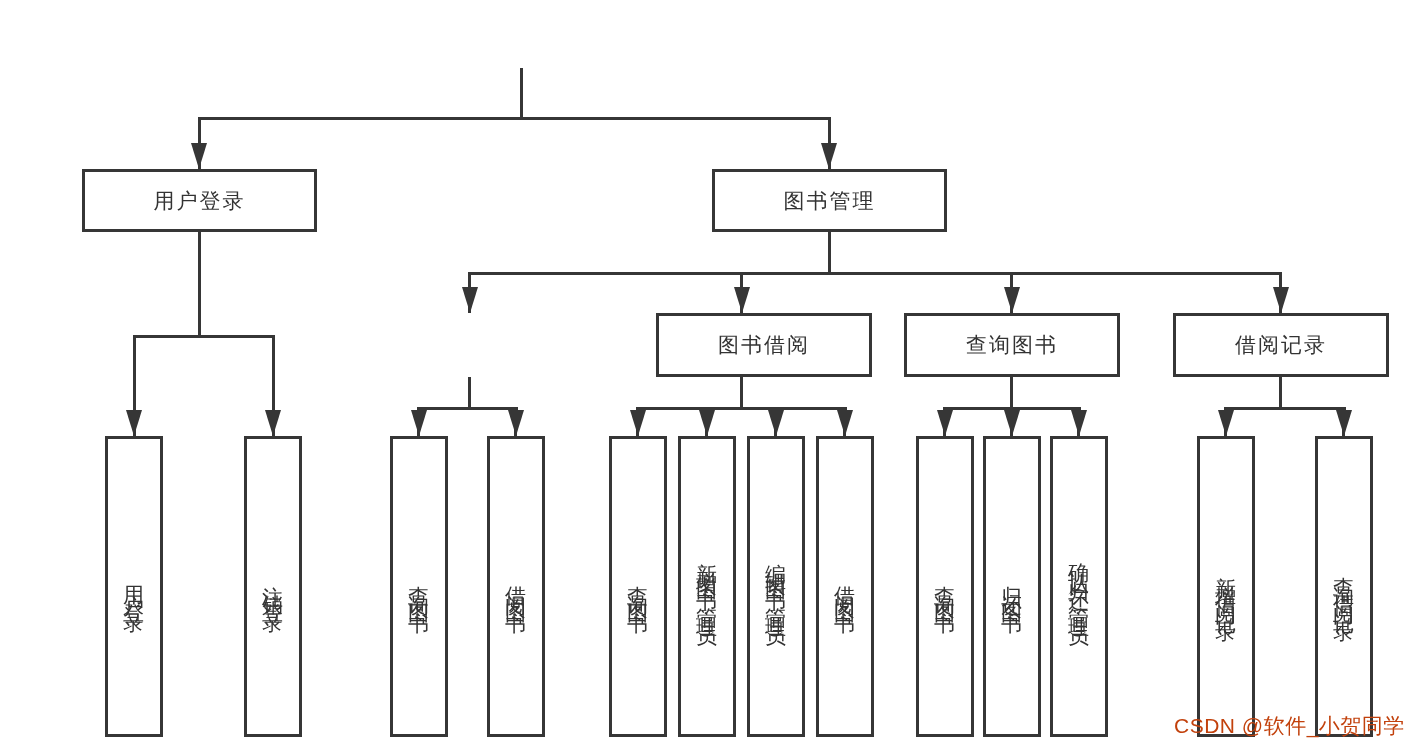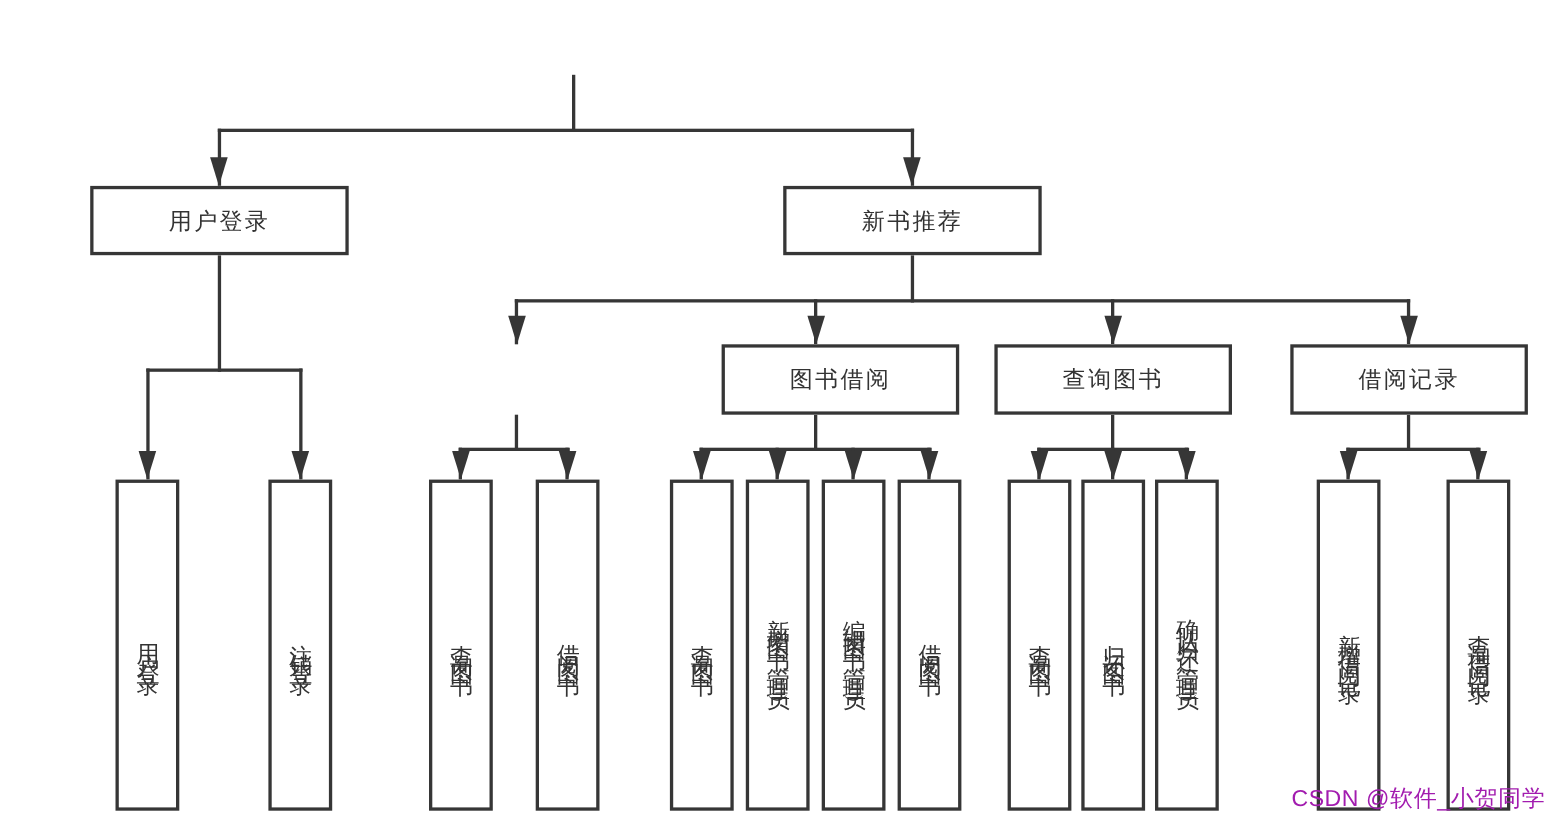--- a/index.html
+++ b/index.html
@@ -18,21 +18,21 @@
     font-size:21px; letter-spacing:9px; line-height:1.1;
   }
   .line { position:absolute; background:#363636; z-index:0; }
   .arrow {
     position:absolute; width:0; height:0; z-index:2;
     border-left:8px solid transparent; border-right:8px solid transparent;
     border-top:26px solid #363636;
   }
   .watermark {
     position:absolute; left:1174px; top:712px; font-size:21px;
-    color:#a21caf; z-index:5; white-space:nowrap; letter-spacing:0.5px;
+    color:#c2410c; z-index:5; white-space:nowrap; letter-spacing:0.5px;
   }
 </style>
 </head>
 <body>
 
 <div class="canvas">
 
   <div class="line" style="left:520px;top:68px;width:3px;height:52px"></div>
   <div class="line" style="left:198px;top:117px;width:633px;height:3px"></div>
   <div class="line" style="left:198px;top:117px;width:3px;height:52px"></div>
@@ -90,21 +90,21 @@
   <div class="line" style="left:1224px;top:407px;width:3px;height:29px"></div>
   <div class="line" style="left:1342px;top:407px;width:3px;height:29px"></div>
   <div class="arrow" style="left:1218px;top:410px"></div>
   <div class="arrow" style="left:1336px;top:410px"></div>
 
 
   <div class="box hbox" style="left:82px;top:169px;width:235px;height:63px">
     <span>用户登录</span>
   </div>
   <div class="box hbox" style="left:712px;top:169px;width:235px;height:63px">
-    <span>新书推荐</span>
+    <span>图书管理</span>
   </div>
 
   <div class="box hbox" style="left:656px;top:313px;width:216px;height:64px">
     <span>图书借阅</span>
   </div>
   <div class="box hbox" style="left:904px;top:313px;width:216px;height:64px">
     <span>查询图书</span>
   </div>
   <div class="box hbox" style="left:1173px;top:313px;width:216px;height:64px">
     <span>借阅记录</span>

